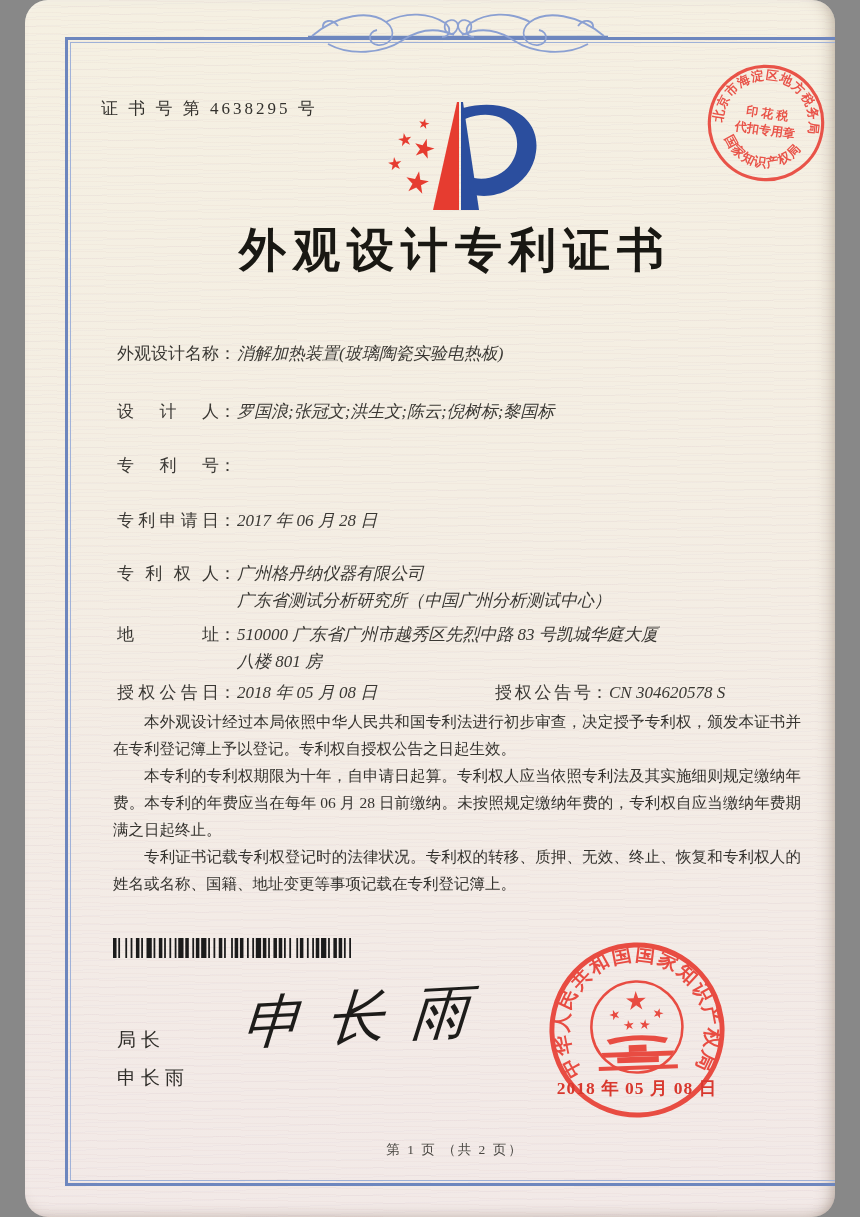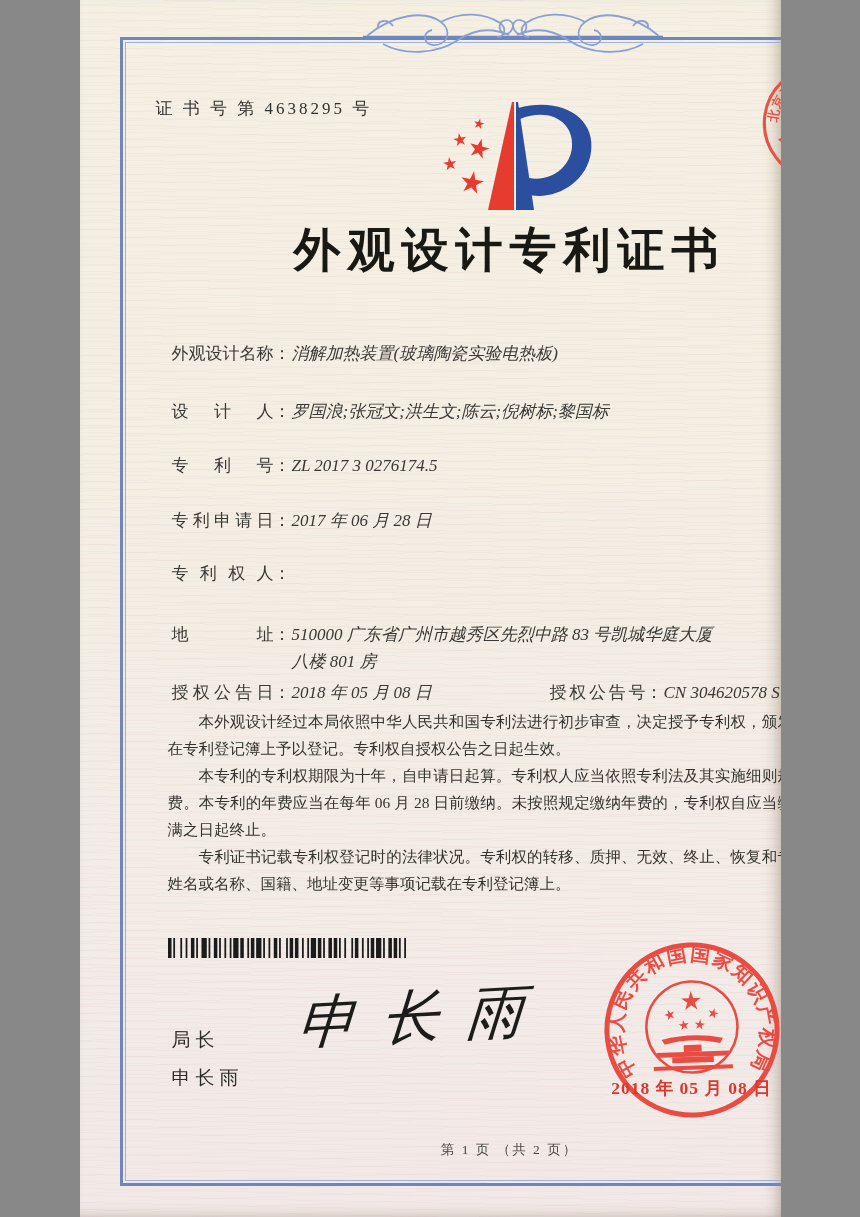--- a/index.html
+++ b/index.html
@@ -1,20 +1,21 @@
 <!DOCTYPE html>
 <html><head>
 <meta charset="utf-8">
 <style>
   html,body{margin:0;padding:0;background:#888;}
   .paper{
-    position:relative; width:701px; height:1217px; margin:0 auto; overflow:hidden;
+    position:relative; width:810px; height:1217px; margin:0 auto; overflow:hidden;
     font-family:"Liberation Serif","DejaVu Serif",serif; color:#2b2a27;
     background:linear-gradient(178deg,#f5f0e2 0%,#f4eee3 40%,#f3ebe6 75%,#f2e9e7 100%);
     box-shadow:inset -12px 0 16px -10px rgba(110,90,70,.45), inset 0 -10px 14px -10px rgba(120,95,80,.3), inset 0 6px 10px -8px rgba(255,255,255,.8);
+    border-radius:23px;
   }
   .paper::before{ 
     content:""; position:absolute; inset:0; pointer-events:none;
     background:
       repeating-linear-gradient(1.2deg, rgba(200,160,160,.07) 0 1px, transparent 1px 7px),
       repeating-linear-gradient(-1.8deg, rgba(170,150,190,.05) 0 1px, transparent 1px 9px);
   }
   .frame{position:absolute; left:40px; top:37px; width:778px; height:1143px; border:3px solid #6d86be;}
   .frame::after{content:""; position:absolute; inset:2px; border:1px solid #9fb1d8;}
   .ornament{position:absolute; top:4px; left:283px; width:300px; height:62px;}
@@ -102,30 +103,33 @@
     <span class="fvalue">消解加热装置(玻璃陶瓷实验电热板)</span>
   </div>
   <div class="abs field" style="top:398px">
     <span class="flabel">设计人</span>
       <span class="fcolon">：</span>
     <span class="fvalue">罗国浪;张冠文;洪生文;陈云;倪树标;黎国标</span>
   </div>
   <div class="abs field" style="top:452px">
     <span class="flabel">专利号</span>
       <span class="fcolon">：</span>
-    <span class="fvalue">ZL 2017 3 0276174.5</span>
   </div>
   <div class="abs field" style="top:507px">
     <span class="flabel">专利申请日</span>
       <span class="fcolon">：</span>
     <span class="fvalue">2017 年 06 月 28 日</span>
   </div>
   <div class="abs field" style="top:560px">
     <span class="flabel">专利权人</span>
       <span class="fcolon">：</span>
+    <span class="fvalue">
+      <div>广州格丹纳仪器有限公司</div>
+      <div>广东省测试分析研究所（中国广州分析测试中心）</div>
+    </span>
   </div>
   <div class="abs field" style="top:621px">
     <span class="flabel">地址</span>
       <span class="fcolon">：</span>
     <span class="fvalue">
       <div>510000 广东省广州市越秀区先烈中路 83 号凯城华庭大厦</div>
       <div>八楼 801 房</div>
     </span>
   </div>
   <div class="abs field" style="top:679px; position:absolute;">

